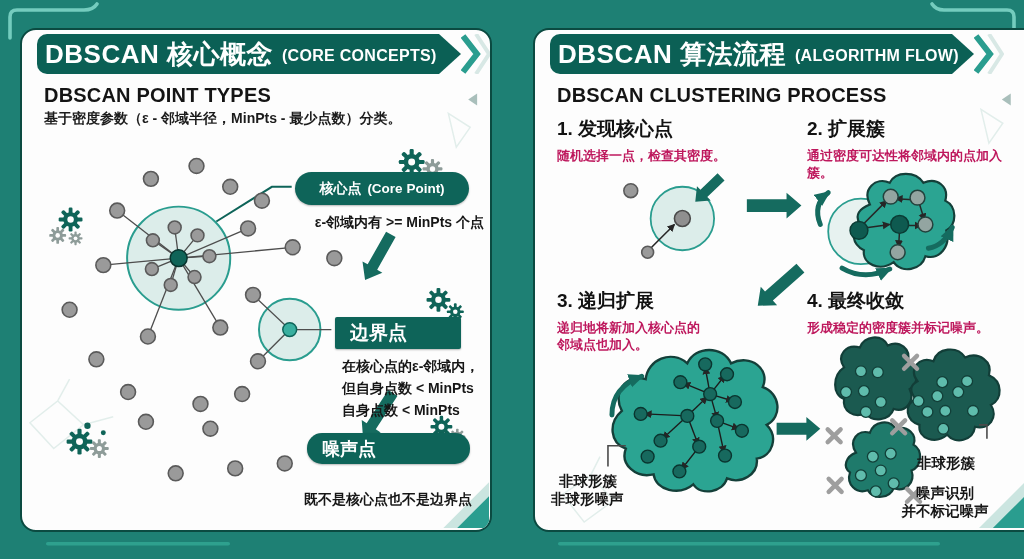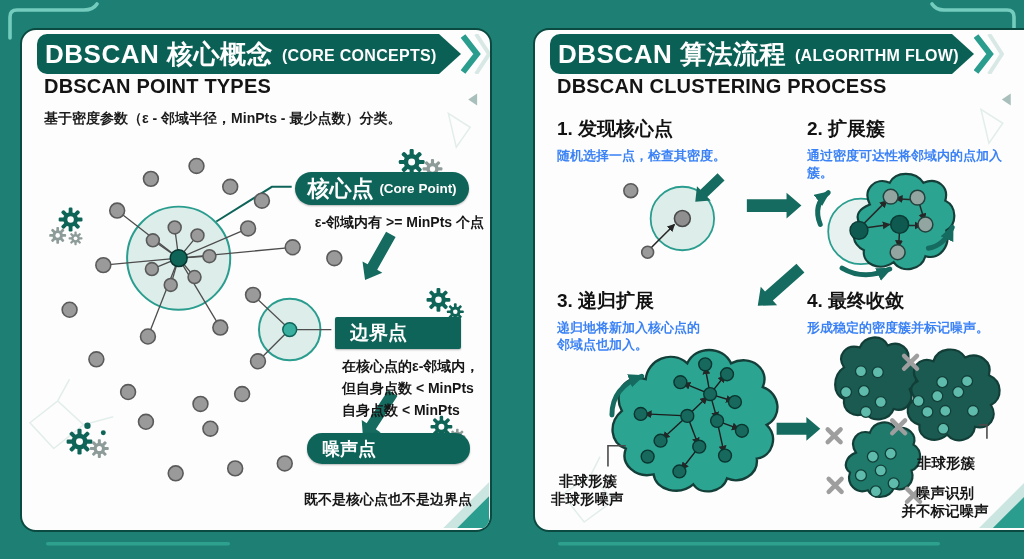--- a/index.html
+++ b/index.html
@@ -18,37 +18,37 @@
   .figs{position:absolute;left:0;top:0;width:100%;height:100%;pointer-events:none;}
   .wire{fill:none;stroke:#E2EEEB;stroke-width:1.5;}
   
   .banner{position:absolute;left:15px;top:4px;width:424px;height:40px;}
   .banner-bg{position:absolute;inset:0;background:var(--banner);border-radius:10px;
     clip-path:polygon(0 0,calc(100% - 22px) 0,100% 50%,calc(100% - 22px) 100%,0 100%);}
   .banner-label{position:absolute;inset:0;display:flex;align-items:center;gap:9px;padding-left:8px;color:#fff;}
   .b-zh{font-size:26px;font-weight:800;letter-spacing:0.5px;}
   .b-en{font-size:16px;font-weight:800;letter-spacing:0.3px;padding-top:3px;text-align:center;}
   .chev{position:absolute;right:-30px;top:0;}
-  .subtitle{position:absolute;left:22px;top:45px;margin:0;font-size:20px;font-weight:800;color:#141414;letter-spacing:0.2px;}
+  .subtitle{position:absolute;left:22px;top:54px;margin:0;font-size:20px;font-weight:800;color:#141414;letter-spacing:0.2px;}
   .desc{position:absolute;left:22px;top:80px;margin:0;font-size:14px;font-weight:700;color:#1c1c1c;}
   
   .pill{position:absolute;background:var(--pill);color:#fff;font-weight:800;display:flex;align-items:center;box-shadow:0 1px 2px rgba(0,0,0,.28);}
   .pill-core{left:273px;top:142px;width:174px;height:33px;border-radius:18px;justify-content:center;gap:6px;}
-  .pill-core .pz{font-size:22px;}
+  .pill-core .pz{font-size:14px;}
   .pill-core .pe{font-size:13.5px;font-weight:700;}
   .pill-border{left:313px;top:287px;width:126px;height:32px;padding-left:15px;font-size:19px;border-radius:2px;}
   .pill-noise{left:285px;top:403px;width:163px;height:31px;padding-left:15px;font-size:18px;border-radius:15px;}
   .cap{position:absolute;color:#161616;font-weight:700;}
   .cap-core{left:258px;top:184px;width:204px;text-align:right;font-size:14px;}
   .cap-border{left:320px;top:325px;font-size:14px;line-height:22px;}
   .cap-noise{left:272px;top:461px;width:188px;text-align:center;font-size:14px;}
   
   .step{position:absolute;}
   .step-title{font-size:19px;font-weight:800;color:#121212;}
-  .step-desc{font-size:13px;font-weight:700;color:#3b82f6;margin-top:5px;line-height:17px;}
+  .step-desc{font-size:13px;font-weight:700;color:#be185d;margin-top:5px;line-height:17px;}
   .st1{left:22px;top:86px;width:230px;}
   .st2{left:272px;top:86px;width:196px;}
   .st3{left:22px;top:258px;width:150px;}
   .st4{left:272px;top:258px;width:200px;}
   .lab{position:absolute;font-weight:800;color:#161616;font-size:14.5px;line-height:18px;}
   .lab-ns1{left:24px;top:442px;}
   .lab-ns2{left:16px;top:460px;}
   .lab-c4{left:368px;top:424px;width:86px;text-align:center;}
   .lab-n4{left:352px;top:454px;width:116px;text-align:center;}
   .carrow{fill:none;stroke:#156B5F;stroke-width:5;stroke-linecap:round;}

